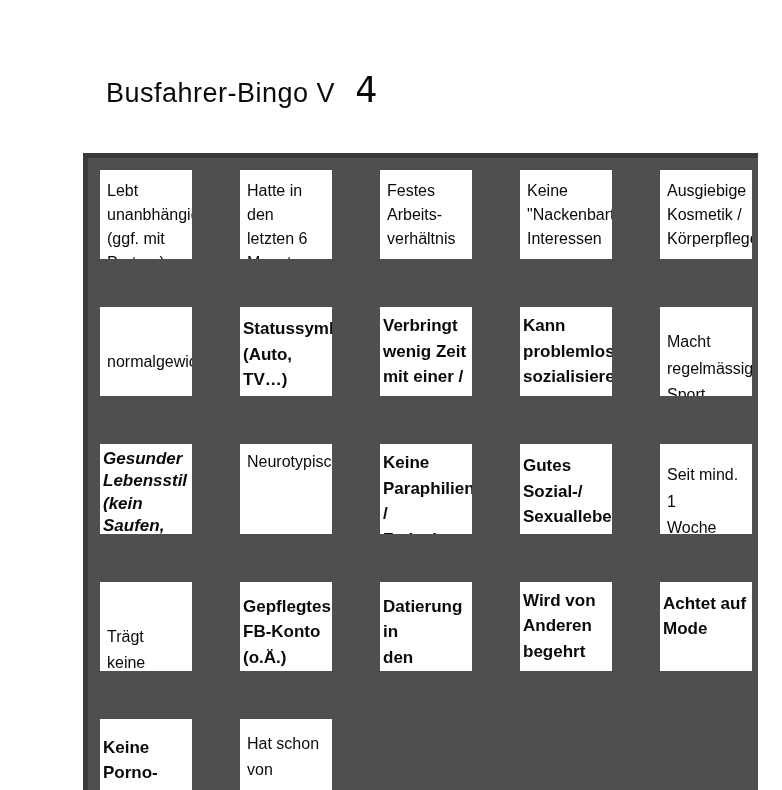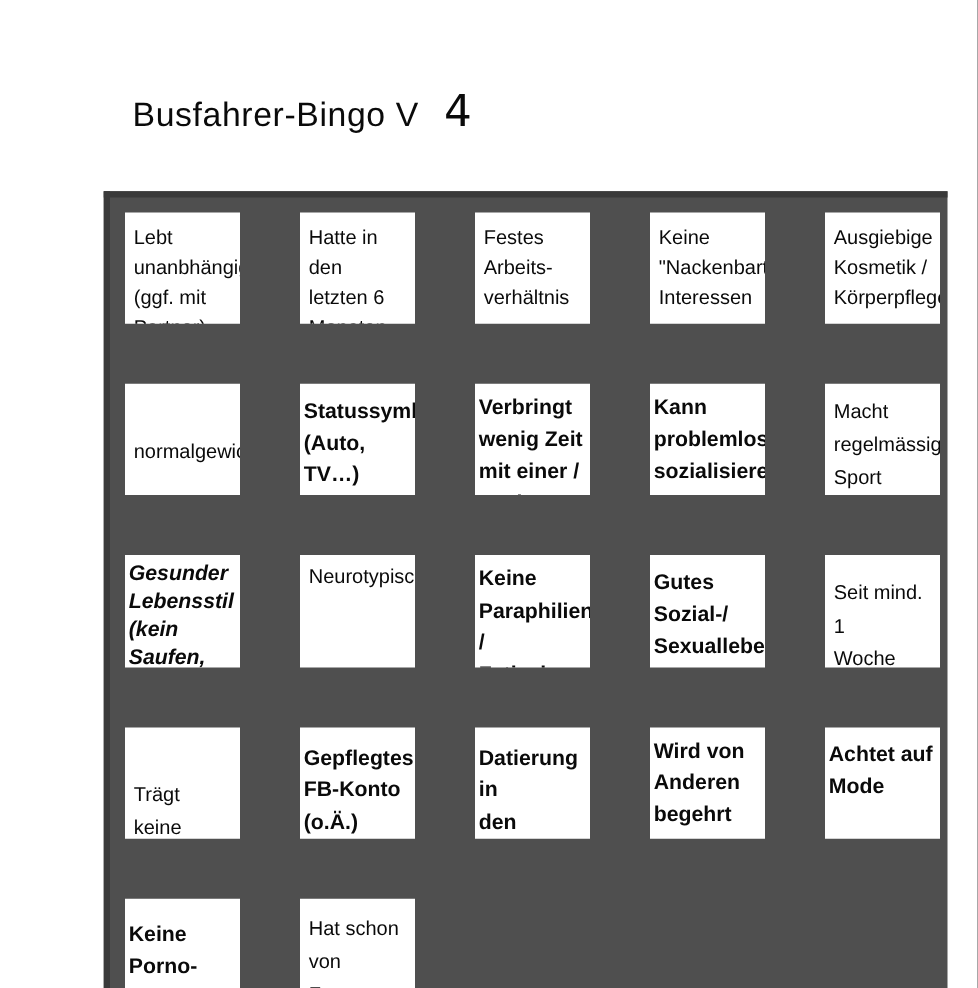--- a/index.html
+++ b/index.html
@@ -58,21 +58,21 @@
   }
   .ctr.tight{line-height:1.3;padding-top:4px;font-style:italic;}
   .sm{ 
     font-size:16px;line-height:1.65;font-weight:400;text-align:left;
   }
   .off6{padding-top:6px}
   .off10{padding-top:12px}
   .off12{padding-top:14px}
   .off14{padding-top:16px}
   .off16{padding-top:18px}
-  .off24{padding-top:10px}
+  .off24{padding-top:22px}
   .off28{padding-top:42px}
   .off40{padding-top:42px}
 </style>
 </head>
 <body>
 
 <div class="page">
 
   <div class="title"><span>Busfahrer-Bingo V</span><span class="version">4</span></div>
 

